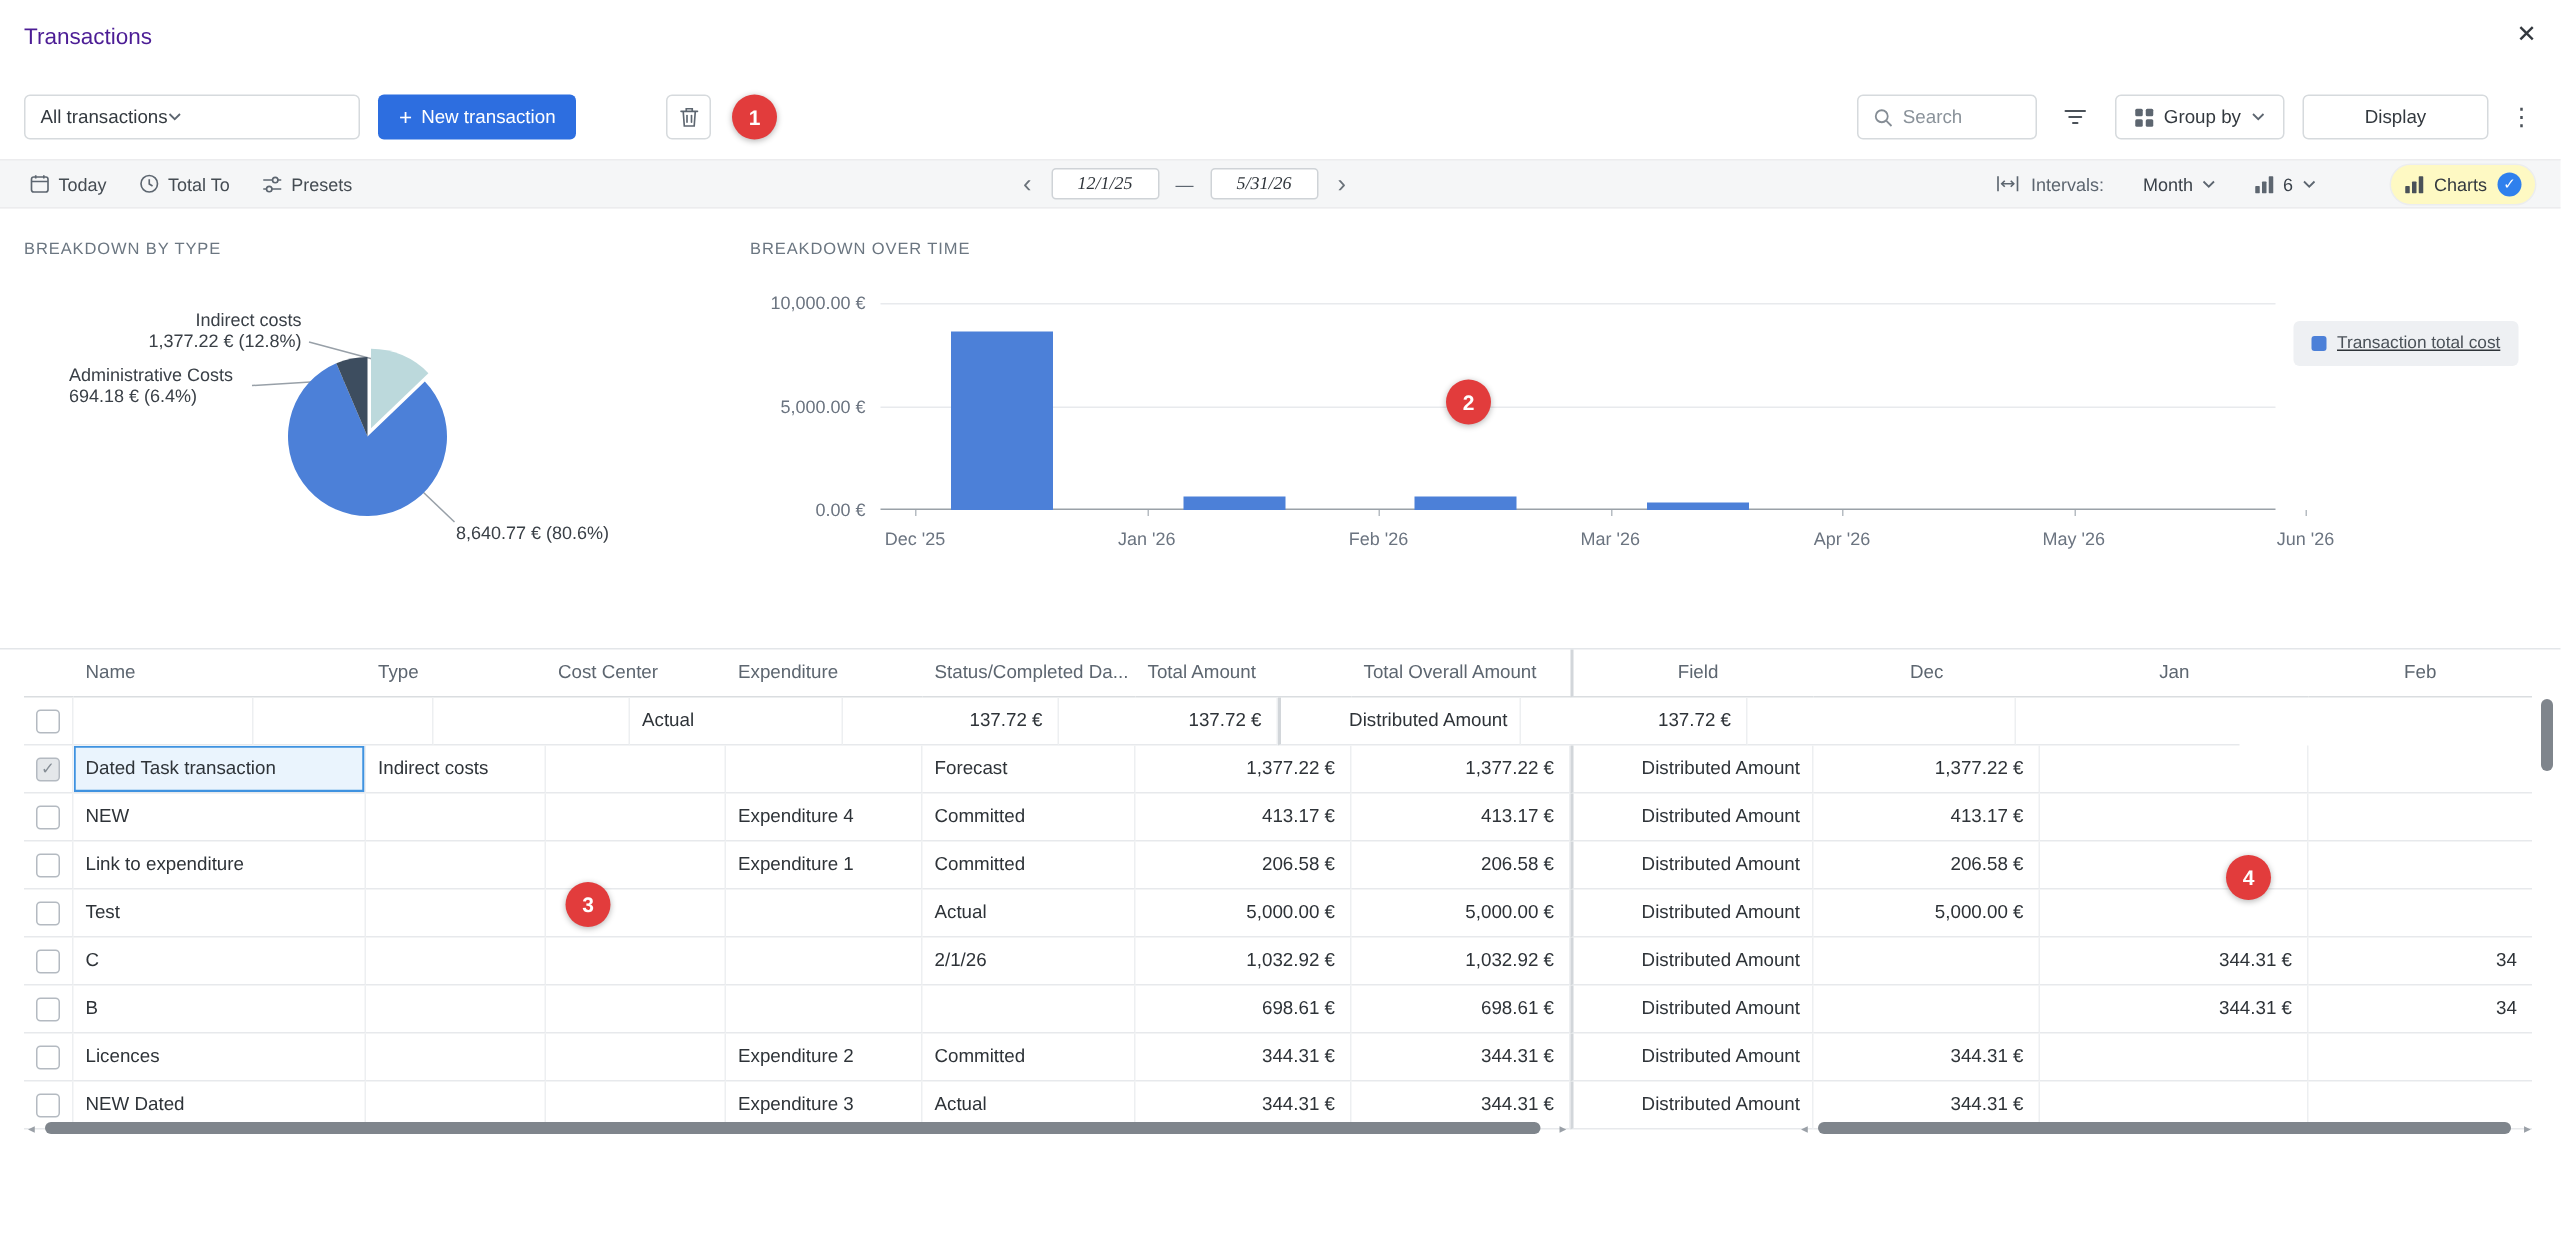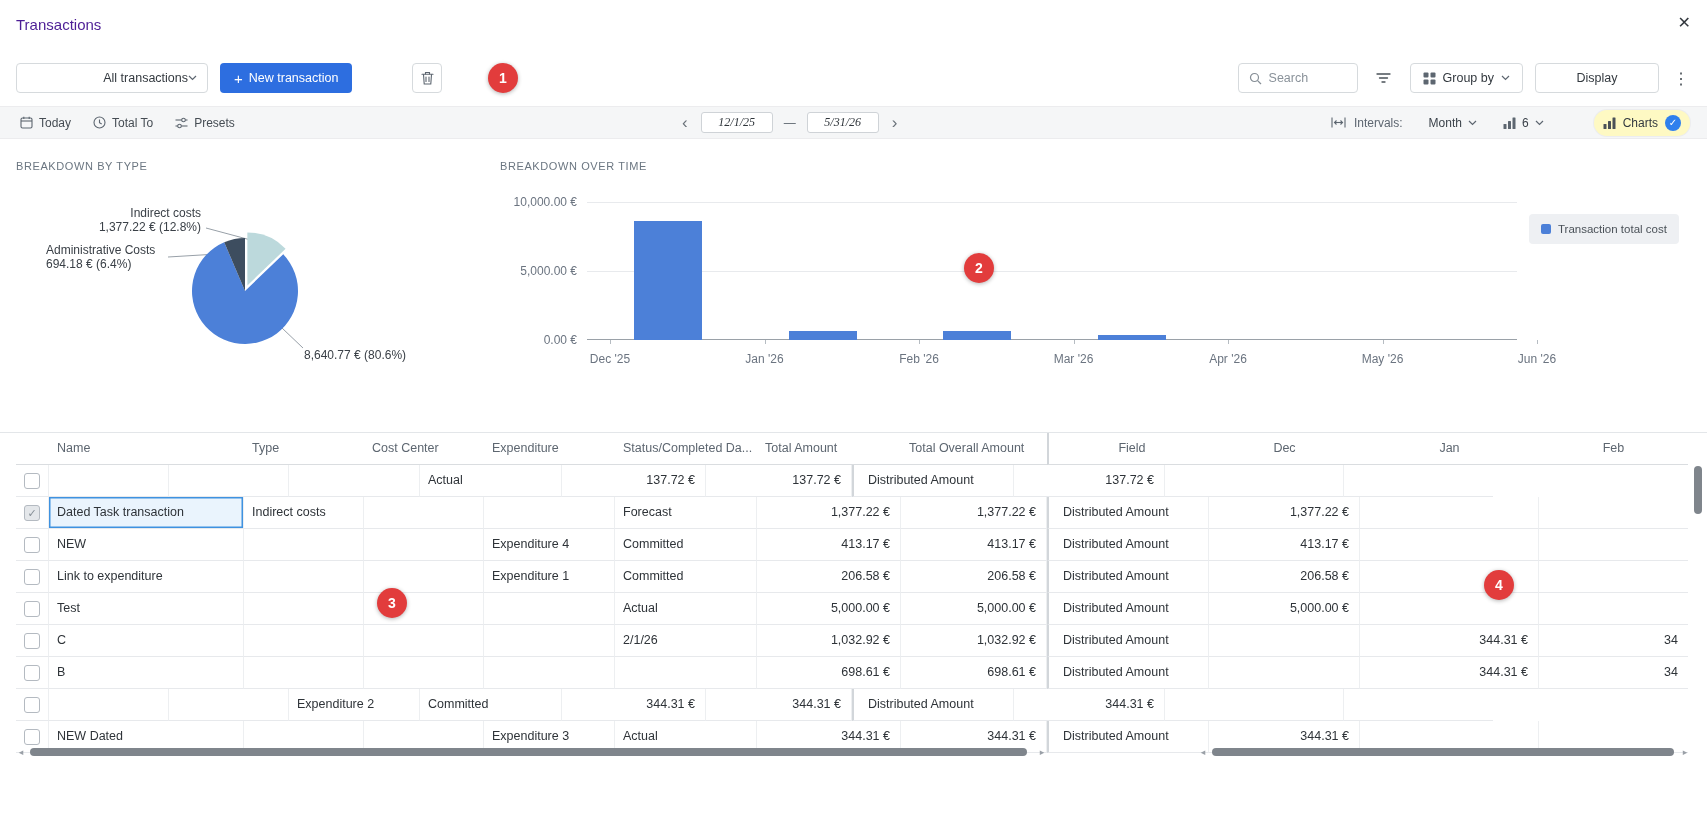--- a/index.html
+++ b/index.html
@@ -7,21 +7,21 @@
   body { font-family:"Liberation Sans", sans-serif; background:#fff; color:#2e3338; overflow:hidden; position:relative; }
 
   
   .page-header { position:absolute; top:0; left:0; right:0; height:52px; background:#fff; }
   .page-title { position:absolute; left:16px; top:16px; font-size:15px; color:#4c1d95; }
   .close-x { position:absolute; right:16px; top:13px; font-size:16px; color:#33383e; cursor:pointer; }
 
   
   .toolbar { position:absolute; left:0; right:0; top:56px; height:44px; display:flex; align-items:center; justify-content:space-between; padding:0 16px; }
   .tb-left, .tb-right { display:flex; align-items:center; }
-  .select-box { width:192px; height:30px; border:1px solid #d6dadd; border-radius:4px; display:flex; align-items:center; justify-content:flex-end; padding:0 10px; font-size:12.5px; color:#33393f; cursor:pointer; background:#fff; }
+  .select-box { width:224px; height:30px; border:1px solid #d6dadd; border-radius:4px; display:flex; align-items:center; justify-content:flex-start; padding:0 10px; font-size:12.5px; color:#33393f; cursor:pointer; background:#fff; }
   .btn-primary { margin-left:12px; height:30px; background:#2d6ee0; border:none; border-radius:4px; color:#fff; font-size:12.5px; display:flex; align-items:center; gap:6px; padding:0 14px; cursor:pointer; font-family:inherit; }
   .btn-primary .plus { font-size:15px; line-height:1; }
   .icon-btn { margin-left:60px; width:30px; height:30px; border:1px solid #d6dadd; border-radius:4px; background:#fff; display:flex; align-items:center; justify-content:center; cursor:pointer; }
   .searchbox { width:120px; height:30px; border:1px solid #d6dadd; border-radius:4px; display:flex; align-items:center; gap:7px; padding:0 10px; background:#fff; cursor:text; }
   .searchbox .ph { font-size:12.5px; color:#8a929a; }
   .flat-icon { margin-left:12px; width:28px; height:30px; display:flex; align-items:center; justify-content:center; cursor:pointer; background:none; border:none; }
   .btn { margin-left:12px; height:30px; border:1px solid #d6dadd; border-radius:4px; background:#fff; display:flex; align-items:center; gap:7px; padding:0 12px; font-size:12.5px; color:#33393f; cursor:pointer; font-family:inherit; }
   .btn.display { width:124px; justify-content:center; }
   .kebab { margin-left:12px; width:20px; text-align:center; font-size:16px; color:#4a5158; cursor:pointer; }
 
@@ -51,40 +51,40 @@
   .co-main { left:304px; top:348px; }
   #ylabels { position:absolute; left:480px; top:202px; width:97px; height:140px; }
   .ytick { position:absolute; right:0; width:97px; text-align:right; font-size:12px; color:#6b7480; }
   #barPlot { position:absolute; left:587px; top:202px; width:930px; height:138px; }
   .gridline { position:absolute; left:0; width:930px; height:1px; background:#e8eaed; }
   .axisline { background:#9aa1a8; }
   .bar { position:absolute; bottom:0; width:68px; }
   .btick { position:absolute; width:1px; height:4px; background:#b6bcc2; top:138px; }
   #xlabels { position:absolute; left:587px; top:352px; height:16px; }
   .xtick { position:absolute; top:0; width:90px; text-align:center; font-size:12px; color:#6b7480; }
-  .legend { position:absolute; left:1529px; top:214px; height:30px; background:#eef0f3; border-radius:4px; display:flex; align-items:center; gap:7px; padding:0 12px; }
+  .legend { position:absolute; left:1529px; top:214px; height:30px; background:#eef0f3; border-radius:4px; display:flex; align-items:center; gap:7px; padding:0 12px;text-decoration:underline; }
   .legend .swatch { width:10px; height:10px; border-radius:2px; background:#4c80d8; }
   .legend .ltext { font-size:11.5px; color:#4a5158; white-space:nowrap; }
 
   
   .table-area { position:absolute; left:0; right:0; top:432px; border-top:1px solid #e3e6e9; background:#fff; }
   .thead, .trow { display:flex; height:32px; margin-left:16px; }
   .hcell { font-size:12.5px; color:#5d6670; line-height:30px; padding:0 8px; border-bottom:1px solid #dadde0; white-space:nowrap; overflow:hidden; cursor:pointer; }
   .cell { font-size:12.5px; color:#2e3338; line-height:31px; padding:0 8px; border-bottom:1px solid #e7e9ec; border-right:1px solid #edeff1; white-space:nowrap; overflow:hidden; cursor:default; }
   .ck { display:flex; align-items:center; justify-content:center; border-bottom:1px solid #e7e9ec; border-right:1px solid #edeff1; }
   .hck { border-bottom:1px solid #dadde0; }
   .c-check { width:33px; }
   .c-name { width:195px; }
   .c-type { width:120px; }
   .c-cost { width:120px; }
   .c-exp  { width:131px; }
   .c-status { width:142px; }
   .c-total { width:144px; }
   .c-overall { width:146px; }
-  .c-field { width:162px; border-left:2px solid #d2d6da; padding-left:14px; }
+  .c-field { width:162px; border-left:2px solid #d2d6da; padding-left:14px;text-align:right; }
   .c-dec { width:151px; }
   .c-jan { width:179px; }
   .c-feb { width:149px; border-right:none; }
   .num { text-align:right; padding-right:10px; }
   .hcent { text-align:center; }
   .febv { text-align:left; padding-left:125px; }
   .sel { background:#eaf4fd; box-shadow:inset 0 0 0 1.5px #3f92e0; }
   .checkbox { width:16px; height:16px; border:1px solid #b4bac1; border-radius:3px; background:#fff; font-size:11px; line-height:14px; text-align:center; color:transparent; cursor:pointer; }
   .checkbox.checked { background:#e4e7ea; color:#868e96; }
 
@@ -421,20 +421,21 @@
           <div class="cell c-overall num">698.61 €</div>
           <div class="cell c-field">Distributed Amount</div>
           <div class="cell c-dec num"></div>
           <div class="cell c-jan num">344.31 €</div>
           <div class="cell c-feb febv">34</div>
         </div>
         <div class="trow">
           <div class="ck c-check">
             <div class="checkbox"></div>
           </div>
+          <div class="cell c-name">Licences</div>
           <div class="cell c-type"></div>
           <div class="cell c-cost"></div>
           <div class="cell c-exp">Expenditure 2</div>
           <div class="cell c-status">Committed</div>
           <div class="cell c-total num">344.31 €</div>
           <div class="cell c-overall num">344.31 €</div>
           <div class="cell c-field">Distributed Amount</div>
           <div class="cell c-dec num">344.31 €</div>
           <div class="cell c-jan num"></div>
           <div class="cell c-feb"></div>

